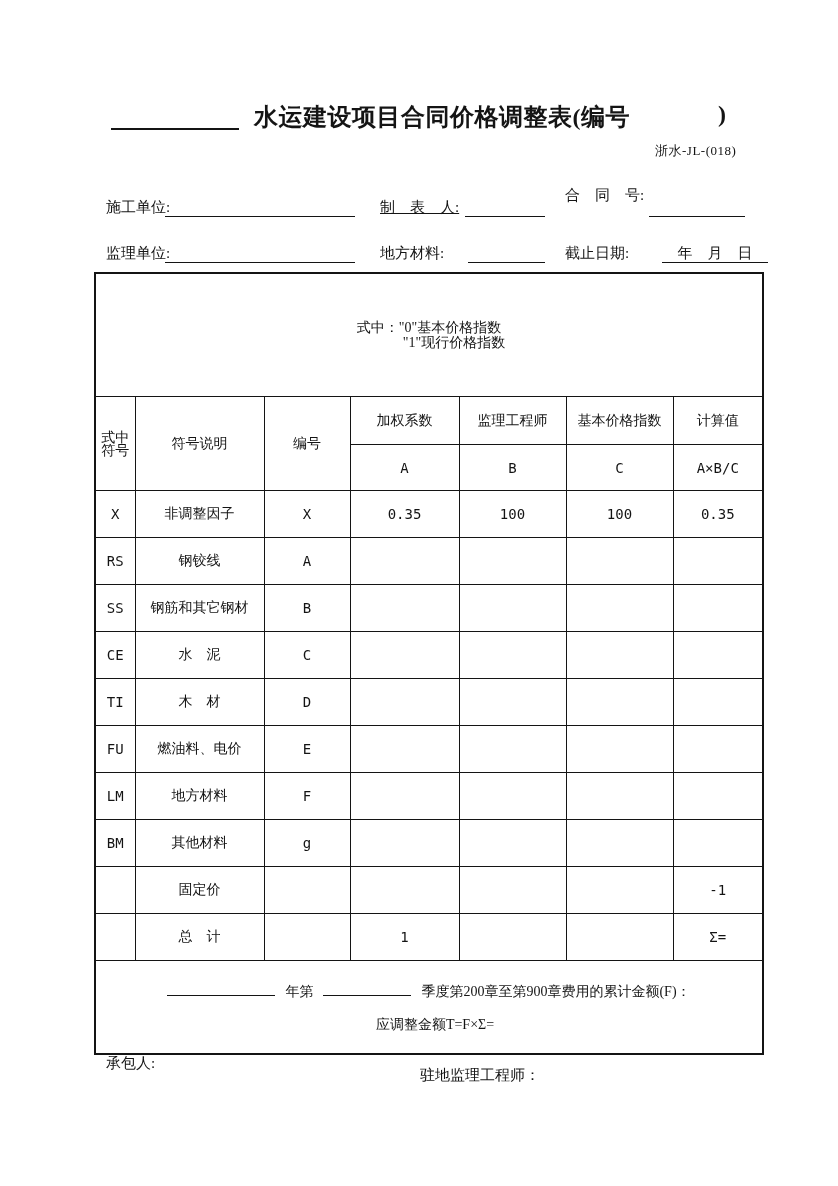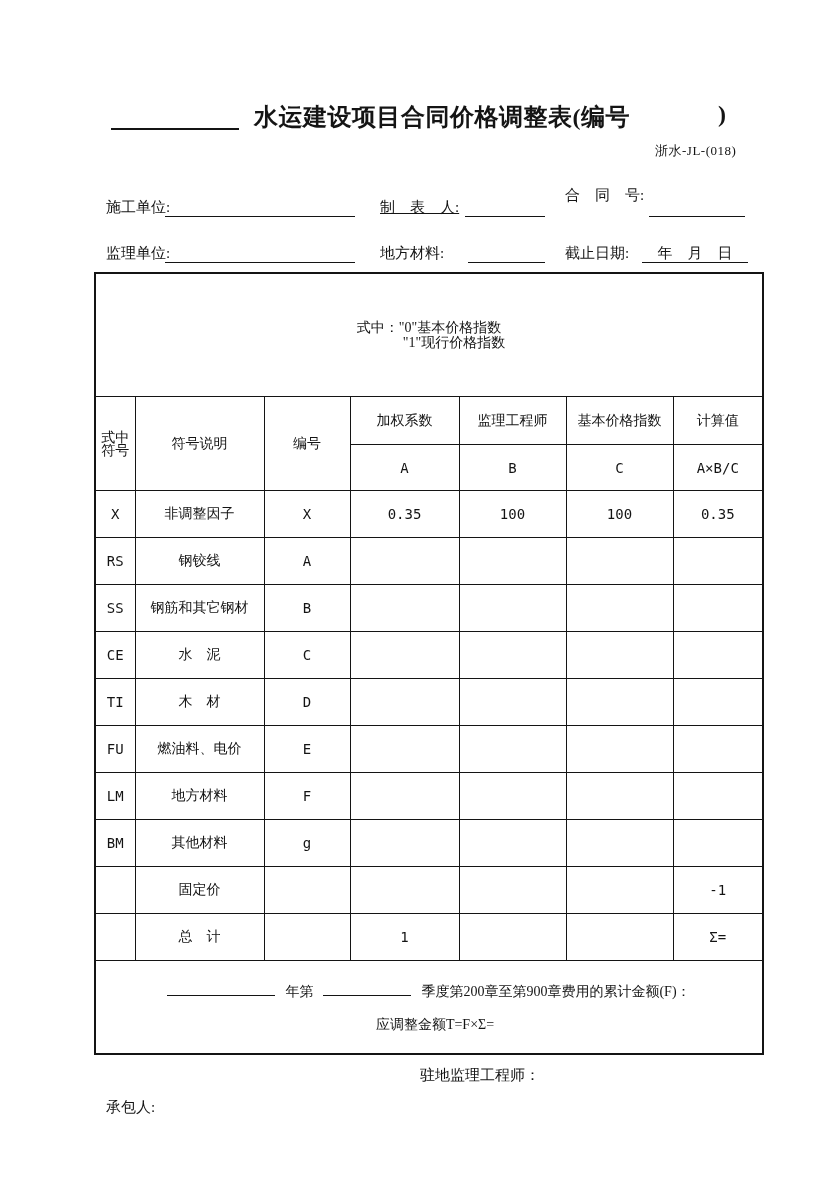--- a/index.html
+++ b/index.html
@@ -58,21 +58,21 @@
   <span class="f-label" style="left:380px;top:198px;text-decoration:underline;">制　表　人:</span>
   <span class="f-line" style="left:465px;top:198px;width:80px;"></span>
   <span class="f-label" style="left:565px;top:186px;">合　同　号:</span>
   <span class="f-line" style="left:649px;top:198px;width:96px;"></span>
 
   <span class="f-label" style="left:106px;top:244px;">监理单位:</span>
   <span class="f-line" style="left:165px;top:244px;width:190px;"></span>
   <span class="f-label" style="left:380px;top:244px;">地方材料:</span>
   <span class="f-line" style="left:468px;top:244px;width:77px;"></span>
   <span class="f-label" style="left:565px;top:244px;">截止日期:</span>
-  <span class="date-line" style="left:642px;top:244px;width:106px;">年　月　日</span>
+  <span class="date-line" style="left:662px;top:244px;width:106px;">年　月　日</span>
 
   <table class="main-table">
     <colgroup>
       <col style="width:40px">
         <col style="width:129px">
         <col style="width:86px">
       <col style="width:109px">
         <col style="width:107px">
         <col style="width:107px">
         <col style="width:90px">
@@ -197,16 +197,16 @@
       <td colspan="7" class="summary-cell">
         <div class="sum-line1">
           <span class="blank u1"></span><span>年第</span><span class="blank u2"></span><span>季度第200章至第900章费用的累计金额(F)：</span>
         </div>
         <div class="sum-line2">应调整金额T=F×Σ=</div>
       </td>
     </tr>
   </tbody>
     </table>
 
-  <span class="footer-label" style="left:106px;top:1098px;">承包人:</span>
+  <span class="footer-label" style="left:106px;top:1054px;">承包人:</span>
   <span class="footer-label" style="left:420px;top:1066px;">驻地监理工程师：</span>
 
 </div>
 
 </body></html>

